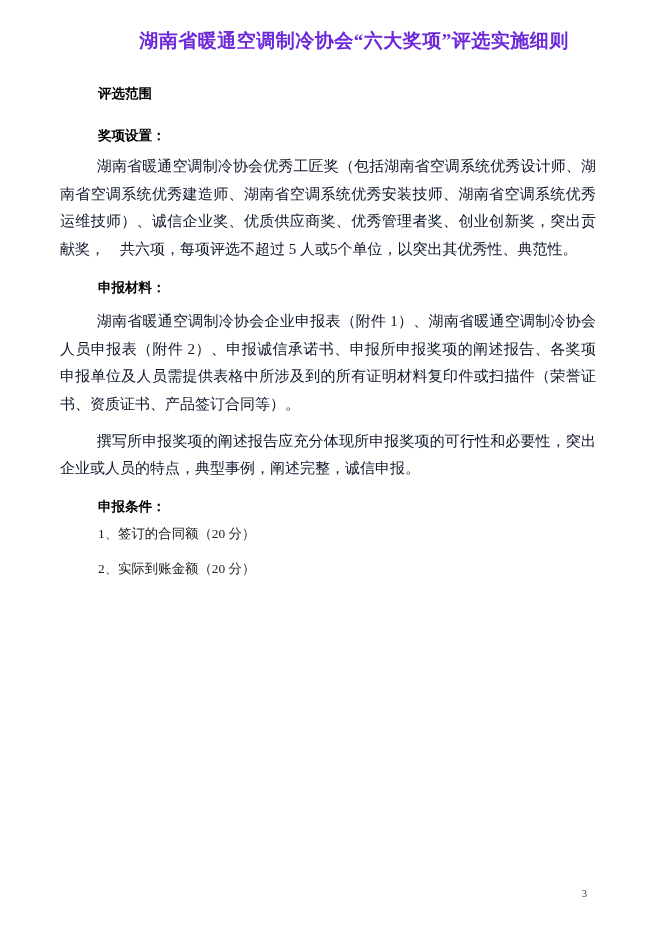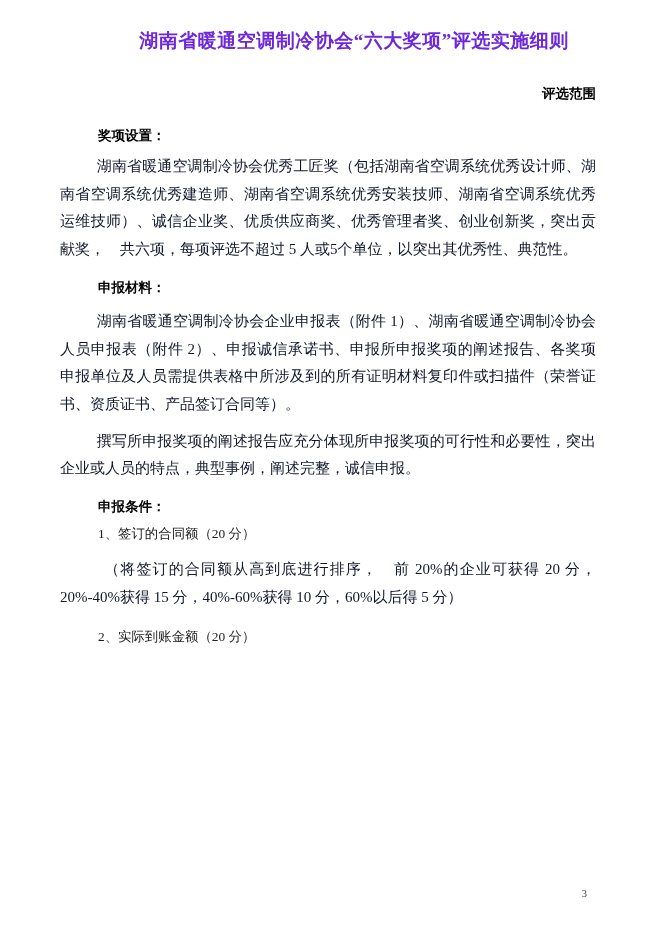--- a/index.html
+++ b/index.html
@@ -43,21 +43,21 @@
     letter-spacing: 0.5px;
     white-space: nowrap;
   }
   .heading {
     font-size: 13.5px;
     line-height: 19px;
     font-weight: bold;
     color: #000;
     padding-left: 38px;
   }
-  .heading-scope   { margin-top: 28px; text-align: right; }
+  .heading-scope   { margin-top: 28px; }
   .scope-text {
     font-size: 13.4px;
     line-height: 19px;
     padding-left: 38px;
   }
   .heading-awards     { margin-top: 23px; }
   .heading-materials  { margin-top: 14px; }
   .heading-conditions { margin-top: 14px; }
   .heading-enterprise { margin-top: 21px; }
   .para {
@@ -108,21 +108,20 @@
 
     <div class="para para-materials">湖南省暖通空调制冷协会企业申报表（附件 1）、湖南省暖通空调制冷协会人员申报表（附件 2）、申报诚信承诺书、申报所申报奖项的阐述报告、各奖项申报单位及人员需提供表格中所涉及到的所有证明材料复印件或扫描件（荣誉证书、资质证书、产品签订合同等）。</div>
 
     <div class="para para-report">撰写所申报奖项的阐述报告应充分体现所申报奖项的可行性和必要性，突出企业或人员的特点，典型事例，阐述完整，诚信申报。</div>
 
     <div class="heading heading-conditions">申报条件：</div>
 
 
     <div class="item-label item-1">1、签订的合同额（20 分）</div>
 
-    <div class="para item-note">（将签订的合同额从高到底进行排序，　前 20%的企业可获得 20 分，　20%-40%获得 15 分，40%-60%获得 10 分，60%以后得 5 分）</div>
 
     <div class="item-label item-2">2、实际到账金额（20 分）</div>
 
   </div>
 
   <div class="footer-page-number">3</div>
 
 </div>
 
 </body></html>

